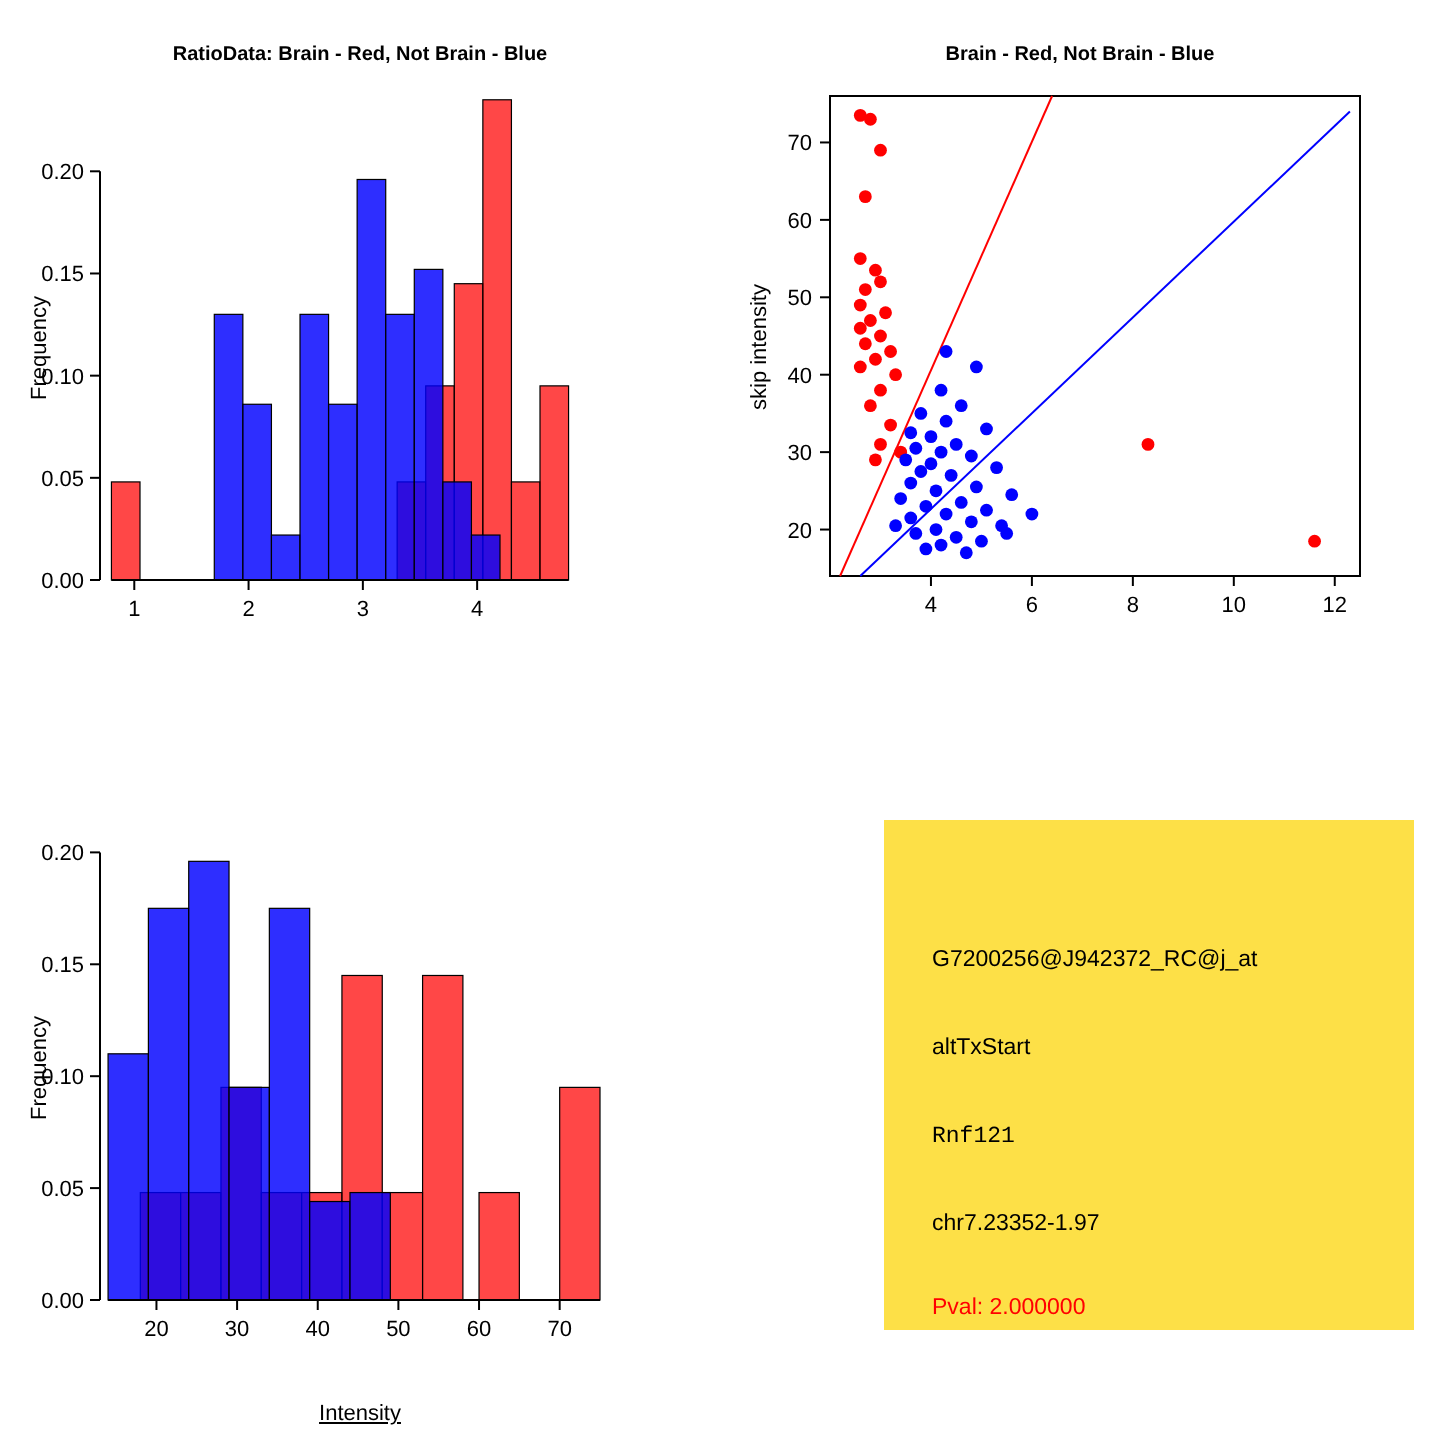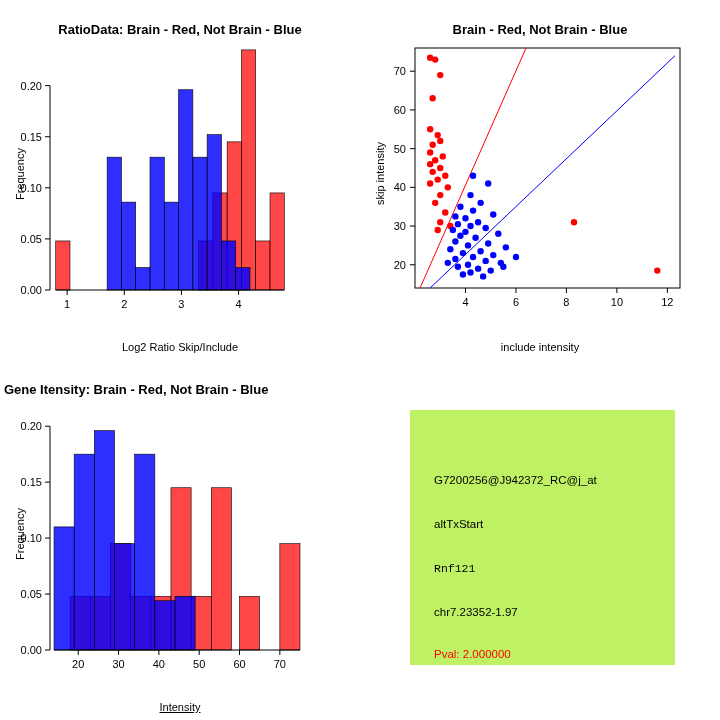--- a/index.html
+++ b/index.html
@@ -7,50 +7,50 @@
     width:720px;height:720px;
     background:#ffffff;
     font-family:"Liberation Sans", sans-serif;
     color:#000;
     position:relative;
     overflow:hidden;
   }
   .panel{position:absolute;}
   .ptitle{
     font-weight:bold;
-    font-size:13px;
+    font-size:10px;
     text-align:center;
     white-space:nowrap;
   }
   .axlabel{font-size:11px;text-align:center;white-space:nowrap;}
   .ylabel{
     font-size:11px;
     white-space:nowrap;
     transform-origin:0 0;
   }
   svg{display:block;}
   .infobox{
-    background:#bef264;
+    background:#fde047;
     position:absolute;
+    margin-left:32px;
   }
   .infoline{
     font-size:11.5px;
     color:#000;
     position:absolute;
     white-space:nowrap;
   }
   .infoline.pval{color:#ff0000;}
 </style>
 </head>
 <body>
 
 <div class="panel" style="left:0;top:0;width:360px;height:360px;">
   <div class="ptitle" style="left:0;top:0;width:360px;position:absolute;top:22px;">RatioData: Brain - Red, Not Brain - Blue</div>
   <div class="ylabel" style="position:absolute;left:14px;top:200px;transform:rotate(-90deg);">Frequency</div>
-  <div class="axlabel" style="position:absolute;left:0;top:341px;width:360px;">Log2 Ratio Skip/Include</div>
   <svg id="ratio-svg" width="360" height="340">
       <rect x="55.71428571428572" y="240.95652173913044" width="14.285714285714278" height="49.04347826086956" fill="#ff0000" fill-opacity="0.72" stroke="#000" stroke-width="0.6"></rect>
       <rect x="198.57142857142856" y="240.95652173913044" width="14.285714285714278" height="49.04347826086956" fill="#ff0000" fill-opacity="0.72" stroke="#000" stroke-width="0.6"></rect>
       <rect x="212.85714285714283" y="192.93478260869566" width="14.285714285714306" height="97.06521739130434" fill="#ff0000" fill-opacity="0.72" stroke="#000" stroke-width="0.6"></rect>
       <rect x="227.14285714285714" y="141.84782608695653" width="14.28571428571425" height="148.15217391304347" fill="#ff0000" fill-opacity="0.72" stroke="#000" stroke-width="0.6"></rect>
       <rect x="241.4285714285714" y="49.89130434782612" width="14.285714285714278" height="240.10869565217388" fill="#ff0000" fill-opacity="0.72" stroke="#000" stroke-width="0.6"></rect>
       <rect x="255.71428571428567" y="240.95652173913044" width="14.285714285714334" height="49.04347826086956" fill="#ff0000" fill-opacity="0.72" stroke="#000" stroke-width="0.6"></rect>
       <rect x="270" y="192.93478260869566" width="14.28571428571422" height="97.06521739130434" fill="#ff0000" fill-opacity="0.72" stroke="#000" stroke-width="0.6"></rect>
       <rect x="107.14285714285714" y="157.17391304347828" width="14.285714285714292" height="132.82608695652172" fill="#0000ff" fill-opacity="0.82" stroke="#000" stroke-width="0.6"></rect>
       <rect x="121.42857142857143" y="202.1304347826087" width="14.285714285714292" height="87.86956521739131" fill="#0000ff" fill-opacity="0.82" stroke="#000" stroke-width="0.6"></rect>
@@ -81,21 +81,20 @@
       <line x1="181.42857142857142" y1="290" x2="181.42857142857142" y2="295" stroke="#000" stroke-width="1"></line>
       <text x="181.42857142857142" y="308" font-size="11" font-family="&quot;Liberation Sans&quot;, sans-serif" fill="#000" text-anchor="middle">3</text>
       <line x1="238.57142857142856" y1="290" x2="238.57142857142856" y2="295" stroke="#000" stroke-width="1"></line>
       <text x="238.57142857142856" y="308" font-size="11" font-family="&quot;Liberation Sans&quot;, sans-serif" fill="#000" text-anchor="middle">4</text>
     </svg>
 </div>
 
 <div class="panel" style="left:360px;top:0;width:360px;height:360px;">
   <div class="ptitle" style="position:absolute;left:0;top:22px;width:360px;">Brain - Red, Not Brain - Blue</div>
   <div class="ylabel" style="position:absolute;left:14px;top:205px;transform:rotate(-90deg);">skip intensity</div>
-  <div class="axlabel" style="position:absolute;left:0;top:341px;width:360px;">include intensity</div>
   <svg id="scatter-svg" width="360" height="340">
       <rect x="55" y="48" width="265" height="240" fill="none" stroke="#000" stroke-width="1"></rect>
       <line x1="60.04761904761905" y1="288" x2="166.04761904761904" y2="48" stroke="#ff0000" stroke-width="1"></line>
       <line x1="70.14285714285714" y1="288" x2="314.95238095238096" y2="55.741935483870975" stroke="#0000ff" stroke-width="1"></line>
       <circle cx="70.14285714285714" cy="57.67741935483869" r="3.2" fill="#ff0000"></circle>
       <circle cx="75.19047619047619" cy="59.612903225806434" r="3.2" fill="#ff0000"></circle>
       <circle cx="80.23809523809524" cy="75.09677419354838" r="3.2" fill="#ff0000"></circle>
       <circle cx="72.66666666666667" cy="98.32258064516131" r="3.2" fill="#ff0000"></circle>
       <circle cx="70.14285714285714" cy="129.29032258064518" r="3.2" fill="#ff0000"></circle>
       <circle cx="77.71428571428571" cy="135.09677419354838" r="3.2" fill="#ff0000"></circle>
@@ -178,21 +177,20 @@
       <line x1="50" y1="148.64516129032256" x2="55" y2="148.64516129032256" stroke="#000" stroke-width="1"></line>
       <text x="46" y="152.64516129032256" font-size="11" font-family="&quot;Liberation Sans&quot;, sans-serif" fill="#000" text-anchor="end">50</text>
       <line x1="50" y1="109.93548387096774" x2="55" y2="109.93548387096774" stroke="#000" stroke-width="1"></line>
       <text x="46" y="113.93548387096774" font-size="11" font-family="&quot;Liberation Sans&quot;, sans-serif" fill="#000" text-anchor="end">60</text>
       <line x1="50" y1="71.2258064516129" x2="55" y2="71.2258064516129" stroke="#000" stroke-width="1"></line>
       <text x="46" y="75.2258064516129" font-size="11" font-family="&quot;Liberation Sans&quot;, sans-serif" fill="#000" text-anchor="end">70</text>
     </svg>
 </div>
 
 <div class="panel" style="left:0;top:360px;width:360px;height:360px;">
-  <div class="ptitle" style="position:absolute;left:4px;top:22px;width:352px;text-align:left;">Gene Itensity: Brain - Red, Not Brain - Blue</div>
   <div class="ylabel" style="position:absolute;left:14px;top:200px;transform:rotate(-90deg);">Frequency</div>
   <div class="axlabel" style="position:absolute;left:0;top:341px;width:360px;text-decoration:underline;">Intensity</div>
   <svg id="gene-svg" width="360" height="340">
       <rect x="70.16129032258064" y="236.28571428571428" width="20.16129032258064" height="53.71428571428572" fill="#ff0000" fill-opacity="0.72" stroke="#000" stroke-width="0.6"></rect>
       <rect x="90.32258064516128" y="236.28571428571428" width="20.161290322580655" height="53.71428571428572" fill="#ff0000" fill-opacity="0.72" stroke="#000" stroke-width="0.6"></rect>
       <rect x="110.48387096774194" y="183.6904761904762" width="20.161290322580626" height="106.3095238095238" fill="#ff0000" fill-opacity="0.72" stroke="#000" stroke-width="0.6"></rect>
       <rect x="130.64516129032256" y="236.28571428571428" width="20.16129032258067" height="53.71428571428572" fill="#ff0000" fill-opacity="0.72" stroke="#000" stroke-width="0.6"></rect>
       <rect x="150.80645161290323" y="236.28571428571428" width="20.16129032258064" height="53.71428571428572" fill="#ff0000" fill-opacity="0.72" stroke="#000" stroke-width="0.6"></rect>
       <rect x="170.96774193548387" y="127.73809523809524" width="20.16129032258067" height="162.26190476190476" fill="#ff0000" fill-opacity="0.72" stroke="#000" stroke-width="0.6"></rect>
       <rect x="191.12903225806454" y="236.28571428571428" width="20.161290322580612" height="53.71428571428572" fill="#ff0000" fill-opacity="0.72" stroke="#000" stroke-width="0.6"></rect>

